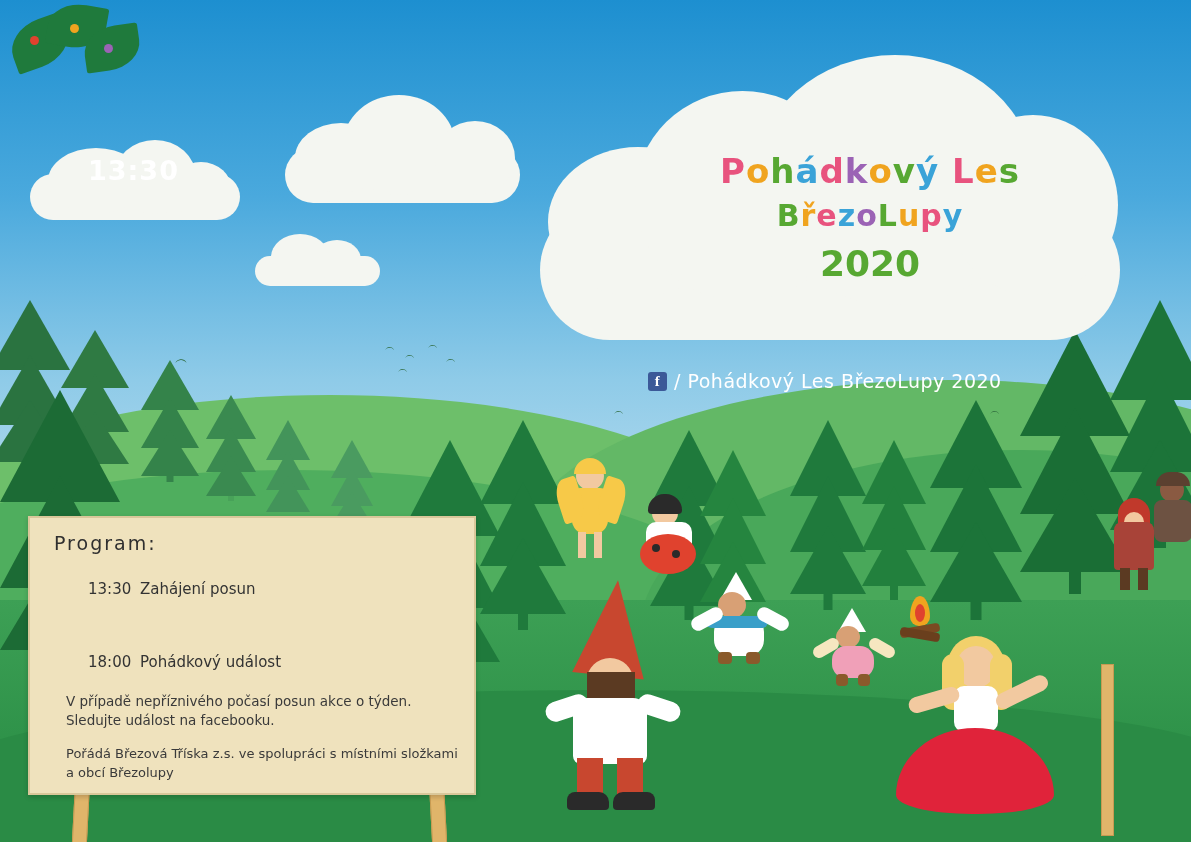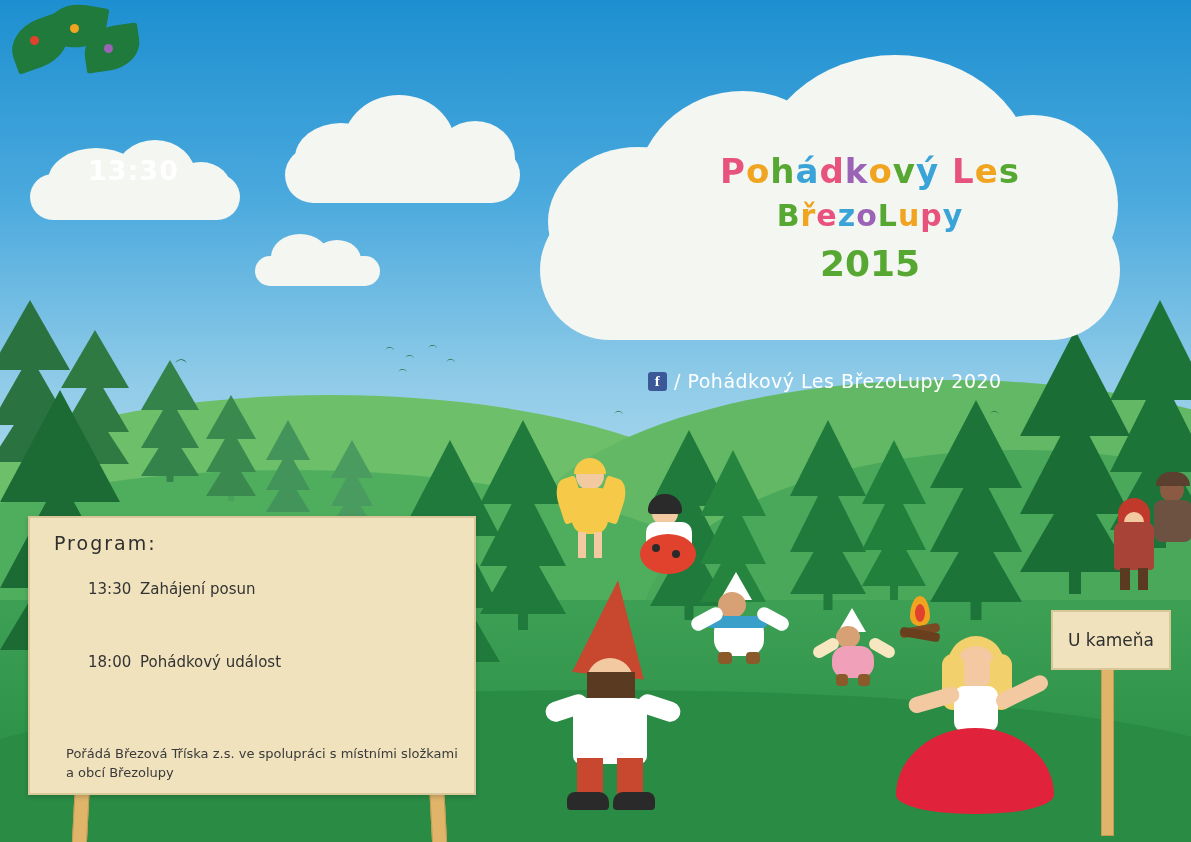--- a/index.html
+++ b/index.html
@@ -277,21 +277,21 @@
     <div class="lobe" style="left:95px;top:36px;width:215px;height:210px;"></div>
     <div class="lobe" style="left:215px;top:0px;width:280px;height:250px;"></div>
     <div class="lobe" style="left:408px;top:60px;width:170px;height:180px;"></div>
   </div>
 
   <div id="time-text">13:30</div>
 
   <div id="title-block">
     <div class="title-line1" id="t1"><span class="L" style="color: rgb(232, 83, 126);">P</span><span class="L" style="color: rgb(240, 164, 31);">o</span><span class="L" style="color: rgb(87, 168, 50);">h</span><span class="L" style="color: rgb(58, 163, 216);">á</span><span class="L" style="color: rgb(232, 83, 126);">d</span><span class="L" style="color: rgb(155, 99, 181);">k</span><span class="L" style="color: rgb(240, 164, 31);">o</span><span class="L" style="color: rgb(87, 168, 50);">v</span><span class="L" style="color: rgb(58, 163, 216);">ý</span><span class="L">&nbsp;</span><span class="L" style="color: rgb(232, 83, 126);">L</span><span class="L" style="color: rgb(240, 164, 31);">e</span><span class="L" style="color: rgb(87, 168, 50);">s</span></div>
     <div class="title-line2" id="t2"><span class="L" style="color: rgb(87, 168, 50);">B</span><span class="L" style="color: rgb(240, 164, 31);">ř</span><span class="L" style="color: rgb(232, 83, 126);">e</span><span class="L" style="color: rgb(58, 163, 216);">z</span><span class="L" style="color: rgb(155, 99, 181);">o</span><span class="L" style="color: rgb(87, 168, 50);">L</span><span class="L" style="color: rgb(240, 164, 31);">u</span><span class="L" style="color: rgb(232, 83, 126);">p</span><span class="L" style="color: rgb(58, 163, 216);">y</span></div>
-    <div class="title-line3">2015</div>
+    <div class="title-line3">2020</div>
   </div>
 
   <div id="fb-line">
     <span class="fb-badge">f</span>
     <span>/ Pohádkový Les BřezoLupy 2020</span>
   </div>
 
   <div class="char" id="fairy">
     <div class="dot" style="left:16px;top:0;width:28px;height:28px;background:#f2c9a0;"></div>
     <div style="position:absolute;left:14px;top:-4px;width:32px;height:16px;background:#f7c948;border-radius:16px 16px 0 0;"></div>
@@ -379,33 +379,32 @@
   <div id="bush">
     <div class="leafshape" style="left:10px;top:20px;width:60px;height:46px;transform:rotate(-20deg);"></div>
     <div class="leafshape" style="left:48px;top:4px;width:58px;height:44px;transform:rotate(10deg);"></div>
     <div class="leafshape" style="left:84px;top:26px;width:56px;height:44px;transform:rotate(-8deg);"></div>
     <div class="dot" style="left:30px;top:36px;width:9px;height:9px;background:#e0422e;"></div>
     <div class="dot" style="left:70px;top:24px;width:9px;height:9px;background:#f0a41f;"></div>
     <div class="dot" style="left:104px;top:44px;width:9px;height:9px;background:#9b63b5;"></div>
   </div>
 
   <div id="sign-post"></div>
-  <div id="sign">
-    <span>U kameňa</span>
-  </div>
 
   <div class="board-leg" id="leg-l"></div>
   <div class="board-leg" id="leg-r"></div>
   <div id="board">
     <div id="prog-title">Program:</div>
 
     <div class="prog-row" style="left:58px;top:62px;">
       <span class="prog-t">13:30</span><span>Zahájení posun</span>
     </div>
     <div class="prog-row" style="left:58px;top:135px;">
       <span class="prog-t">18:00</span><span>Pohádkový  událost</span>
     </div>
 
+    <div id="note1" style="white-space:pre-line;">V případě nepříznivého počasí posun akce o týden.
+Sledujte událost na facebooku.</div>
     <div id="note2" style="white-space:pre-line;">Pořádá Březová Tříska z.s. ve spolupráci s místními složkami
 a obcí Březolupy</div>
   </div>
 
 </div>
 
 </body></html>

